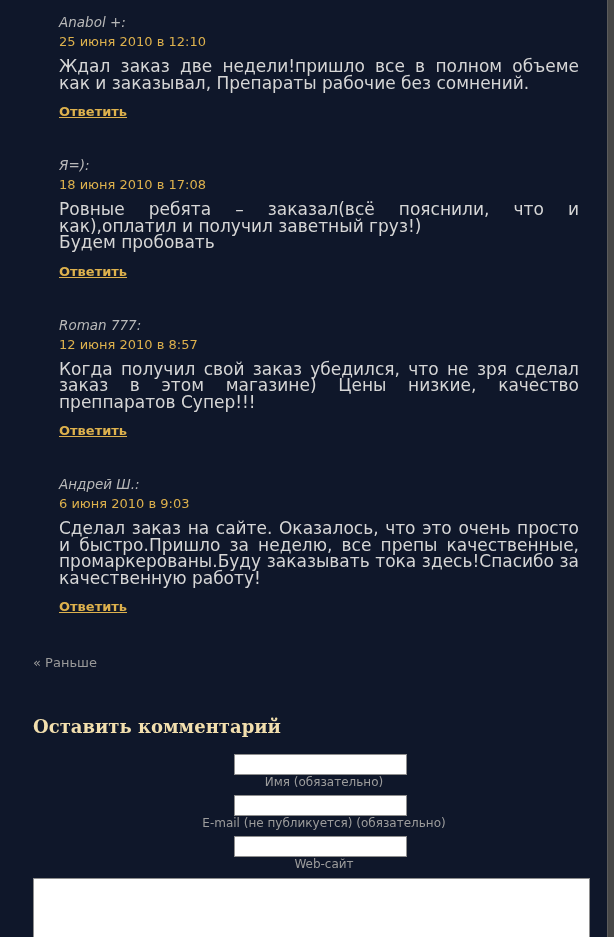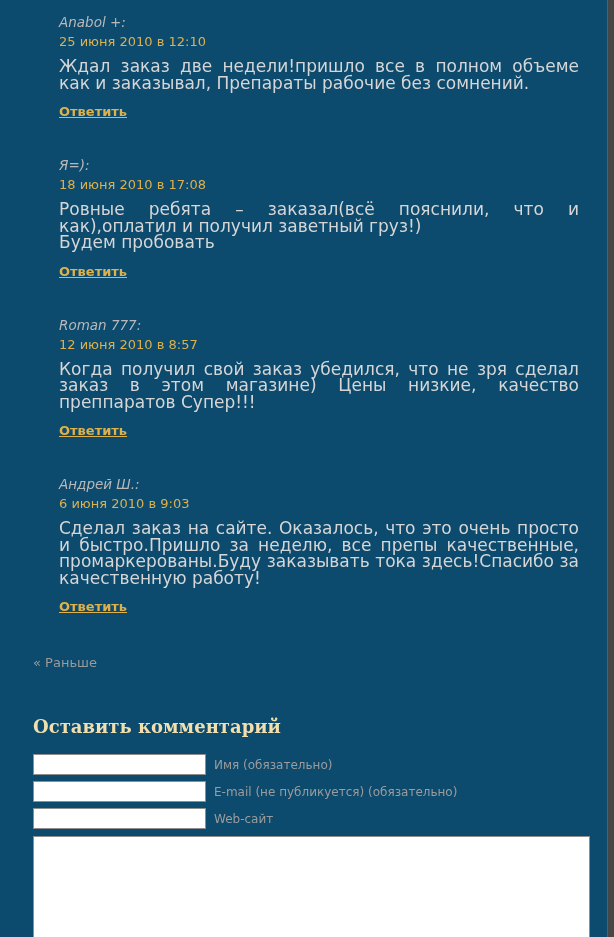--- a/index.html
+++ b/index.html
@@ -6,21 +6,21 @@
   html, body { margin: 0; padding: 0; }
   body {
     width: 614px; height: 937px;
     background: #474747;
     font-family: "DejaVu Sans", sans-serif;
     overflow: hidden;
     position: relative;
   }
   .content {
     width: 608px; height: 937px;
-    background: #0c4a6e;
+    background: #0f172a;
     border-right: 1px solid #5c5c5c;
   }
   
   .comment-list {
     list-style: none;
     margin: 0; padding: 14px 28px 0 59px;
   }
   .comment { margin-bottom: 37px; }
   .comment-author {
     font-style: italic;
@@ -63,20 +63,21 @@
     margin: 45px 0 0 0;
     font-family: "DejaVu Serif", "Liberation Serif", serif;
     font-weight: bold;
     font-size: 18px;
     color: #f2dfae;
   }
   .form-row {
     margin-top: 6px;
     display: flex;
     align-items: center;
+    flex-direction: column;
   }
   .form-row:first-of-type { margin-top: 17px; }
   .text-input {
     width: 173px; height: 21px;
     border: 1px solid #8e8e8e;
     background: #ffffff;
     padding: 2px 4px;
     font-size: 12px;
     font-family: "DejaVu Sans", sans-serif;
   }

